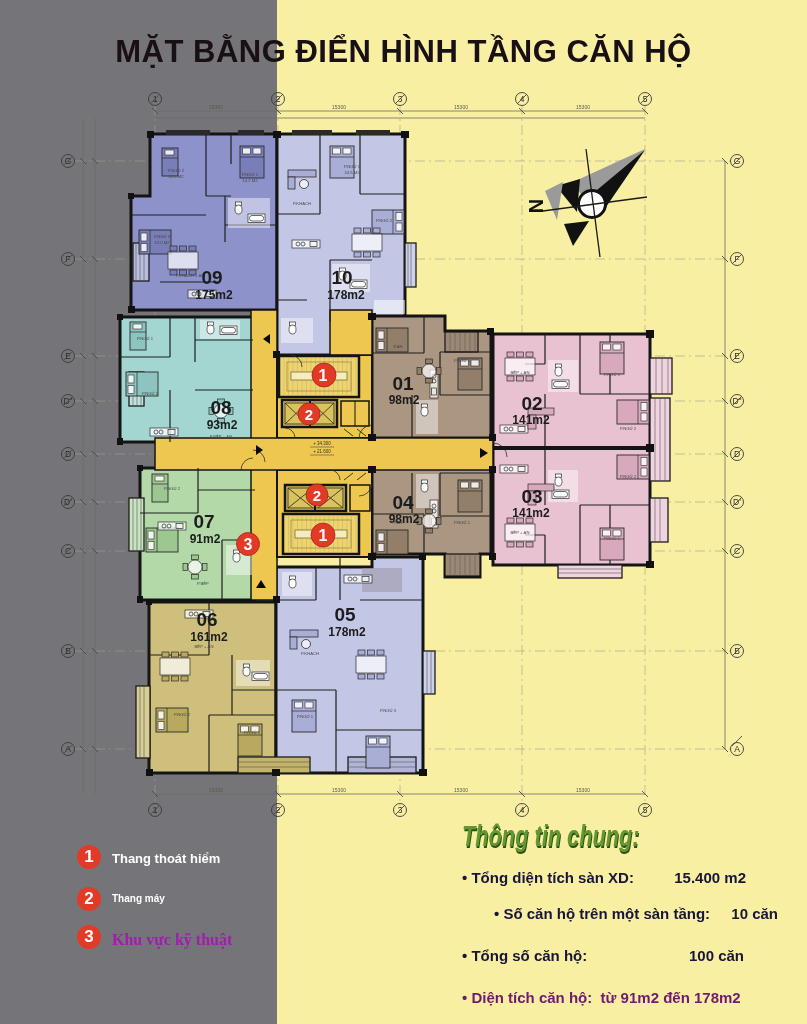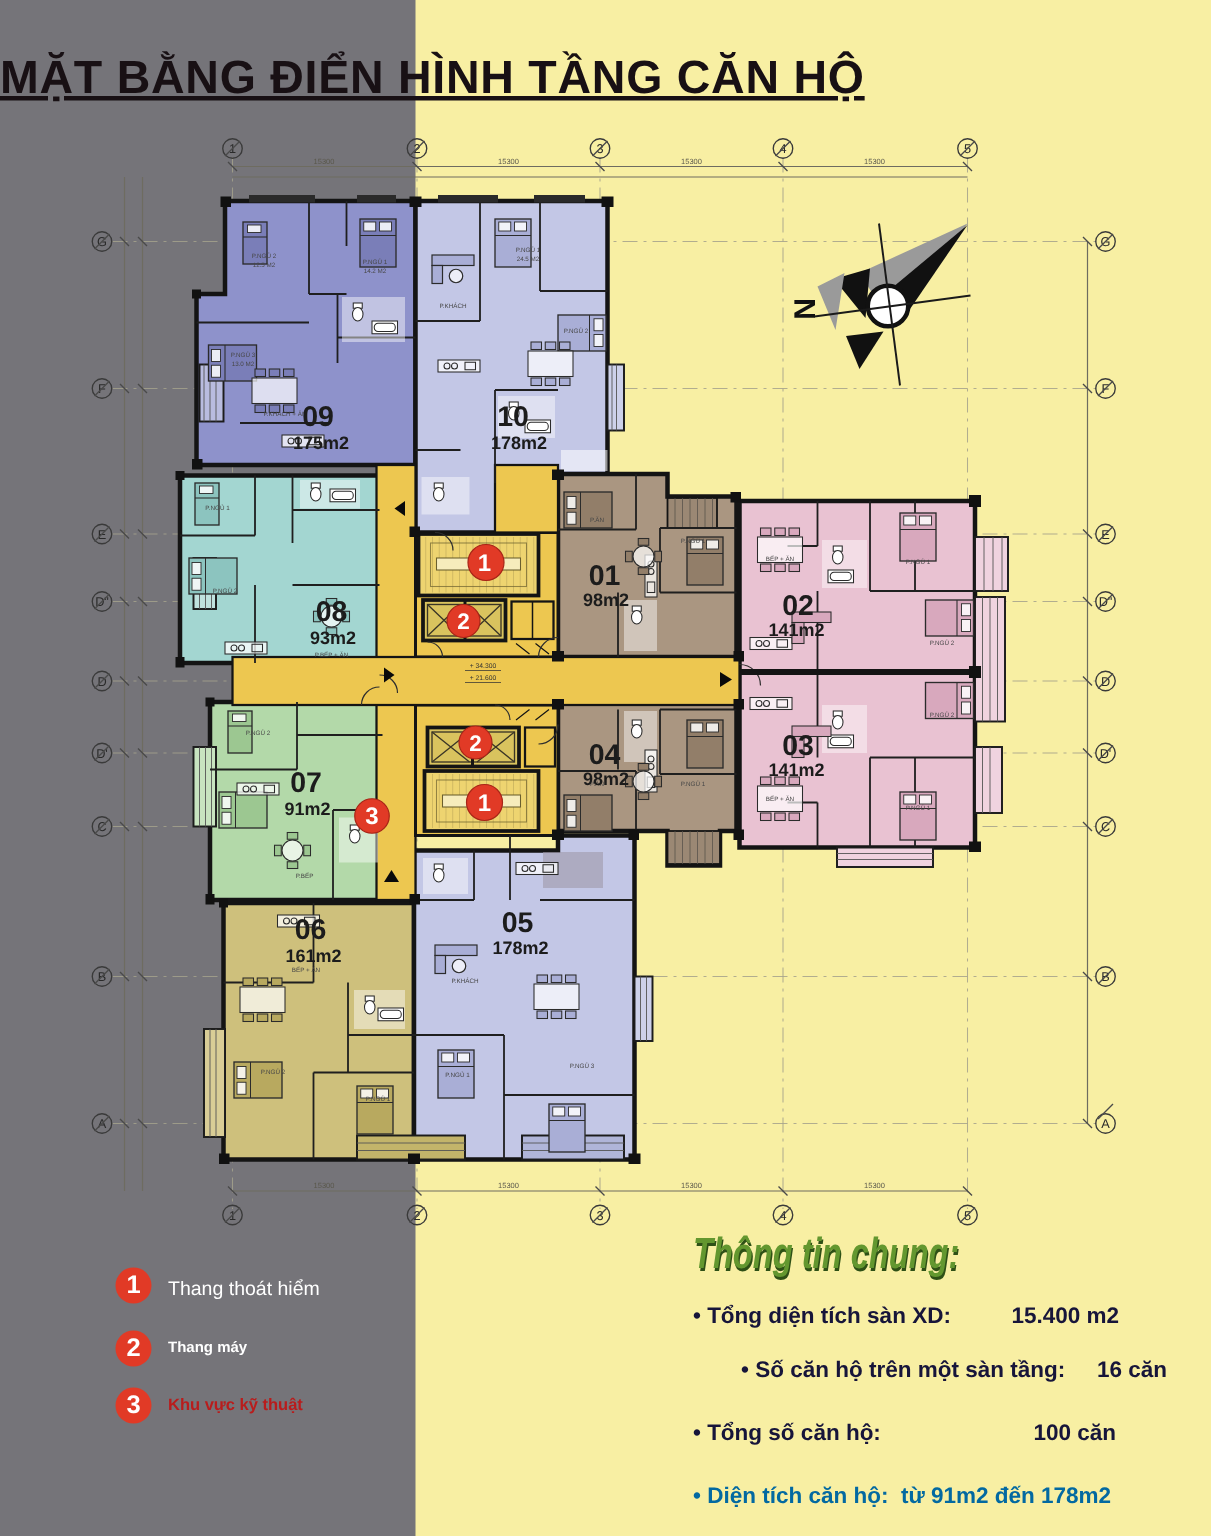--- a/index.html
+++ b/index.html
@@ -5,21 +5,21 @@
   html,body{margin:0;padding:0;}
   body{width:807px;height:1024px;position:relative;background:#f8efa3;
        font-family:"Liberation Sans", sans-serif;overflow:hidden;}
   .abs{position:absolute;}
 </style>
 </head>
 <body>
 
 <div class="abs" style="left:0;top:0;width:277px;height:1024px;background:#757479;"></div>
 
-<div class="abs" style="left:0;top:34px;width:807px;text-align:left;font-size:31px;font-weight:bold;color:#181014;letter-spacing:0.5px;text-decoration:underline;">MẶT BẰNG ĐIỂN HÌNH TẦNG CĂN HỘ</div>
+<div class="abs" style="left:0;top:34px;width:807px;text-align:center;font-size:31px;font-weight:bold;color:#181014;letter-spacing:0.5px;">MẶT BẰNG ĐIỂN HÌNH TẦNG CĂN HỘ</div>
 
 <svg class="abs" style="left:0;top:0;" width="807" height="1024" viewBox="0 0 807 1024">
 <defs>
   <pattern id="hatch" width="5" height="5" patternUnits="userSpaceOnUse" patternTransform="rotate(45)">
     <rect width="5" height="5" fill="none"></rect>
     <line x1="0" y1="0" x2="0" y2="5" stroke="#55524a" stroke-width="1"></line>
   </pattern>
   <pattern id="treads" width="4.5" height="12" patternUnits="userSpaceOnUse">
     <rect width="4.5" height="12" fill="none"></rect>
     <line x1="0" y1="0" x2="0" y2="12" stroke="#6b5f2e" stroke-width="0.55" opacity="0.55"></line>
@@ -712,29 +712,29 @@
   <polygon points="545,191 563,182 557,220" fill="#9a9a9a"></polygon>
   <polygon points="564,224 589,221 573,246" fill="#111"></polygon>
   <circle cx="592" cy="204" r="13.5" fill="#fff" stroke="#111" stroke-width="3"></circle>
   <line x1="586" y1="149" x2="600" y2="257" stroke="#1a1a1a" stroke-width="1.3"></line>
   <line x1="543" y1="211" x2="647" y2="197" stroke="#1a1a1a" stroke-width="1.3"></line>
   <text x="537" y="212" font-size="20" font-weight="bold" fill="#111" transform="rotate(-90 537 206)" text-anchor="middle">N</text>
 </g>
 </svg>
 
 <div class="abs" style="left:77px;top:845px;width:24px;height:24px;border-radius:50%;background:#e13a26;color:#fff;font-weight:bold;font-size:17px;text-align:center;line-height:24px;">1</div>
-<div class="abs" style="left:112px;top:851px;color:#fff;font-weight:normal;font-size:13px;">Thang thoát hiểm</div>
+<div class="abs" style="left:112px;top:851px;color:#fff;font-weight:bold;font-size:13px;">Thang thoát hiểm</div>
 
 <div class="abs" style="left:77px;top:887px;width:24px;height:24px;border-radius:50%;background:#e13a26;color:#fff;font-weight:bold;font-size:17px;text-align:center;line-height:24px;">2</div>
 <div class="abs" style="left:112px;top:893px;color:#fff;font-weight:bold;font-size:10px;">Thang máy</div>
 
 <div class="abs" style="left:77px;top:925px;width:24px;height:24px;border-radius:50%;background:#e13a26;color:#fff;font-weight:bold;font-size:17px;text-align:center;line-height:24px;">3</div>
-<div class="abs" style="left:112px;top:931px;color:#b91c1c;font-weight:bold;font-size:11px;">Khu vực kỹ thuật</div>
+<div class="abs" style="left:112px;top:931px;color:#a21caf;font-weight:bold;font-size:16px;font-family:Liberation Serif, serif;">Khu vực kỹ thuật</div>
 
 <div class="abs" style="left:462px;top:820px;font-size:29px;font-weight:bold;font-style:italic;color:#63972f;text-shadow:1px 2px 0 #2e5016;transform:scaleX(0.75);transform-origin:left top;white-space:nowrap;">Thông tin chung:</div>
 
 <div class="abs" style="left:462px;top:869px;width:284px;font-size:15px;font-weight:bold;color:#17153a;white-space:nowrap;">• Tổng diện tích sàn XD:<span style="position:absolute;right:0;">15.400 m2</span></div>
 
-<div class="abs" style="left:462px;top:905px;width:284px;font-size:15px;font-weight:bold;color:#17153a;white-space:nowrap;margin-left:32px;">• Số căn hộ trên một sàn tầng:<span style="position:absolute;right:0;">16 căn</span></div>
+<div class="abs" style="left:462px;top:905px;width:284px;font-size:15px;font-weight:bold;color:#17153a;white-space:nowrap;margin-left:32px;">• Số căn hộ trên một sàn tầng:<span style="position:absolute;right:0;">10 căn</span></div>
 
 <div class="abs" style="left:462px;top:947px;width:284px;font-size:15px;font-weight:bold;color:#17153a;white-space:nowrap;">• Tổng số căn hộ:<span style="position:absolute;right:2px;">100 căn</span></div>
 
-<div class="abs" style="left:462px;top:989px;width:284px;font-size:15px;font-weight:bold;color:#0369a1;white-space:nowrap;">• Diện tích căn hộ: &nbsp;từ 91m2 đến 178m2</div>
+<div class="abs" style="left:462px;top:989px;width:284px;font-size:15px;font-weight:bold;color:#701a75;white-space:nowrap;">• Diện tích căn hộ: &nbsp;từ 91m2 đến 178m2</div>
 
 </body></html>

